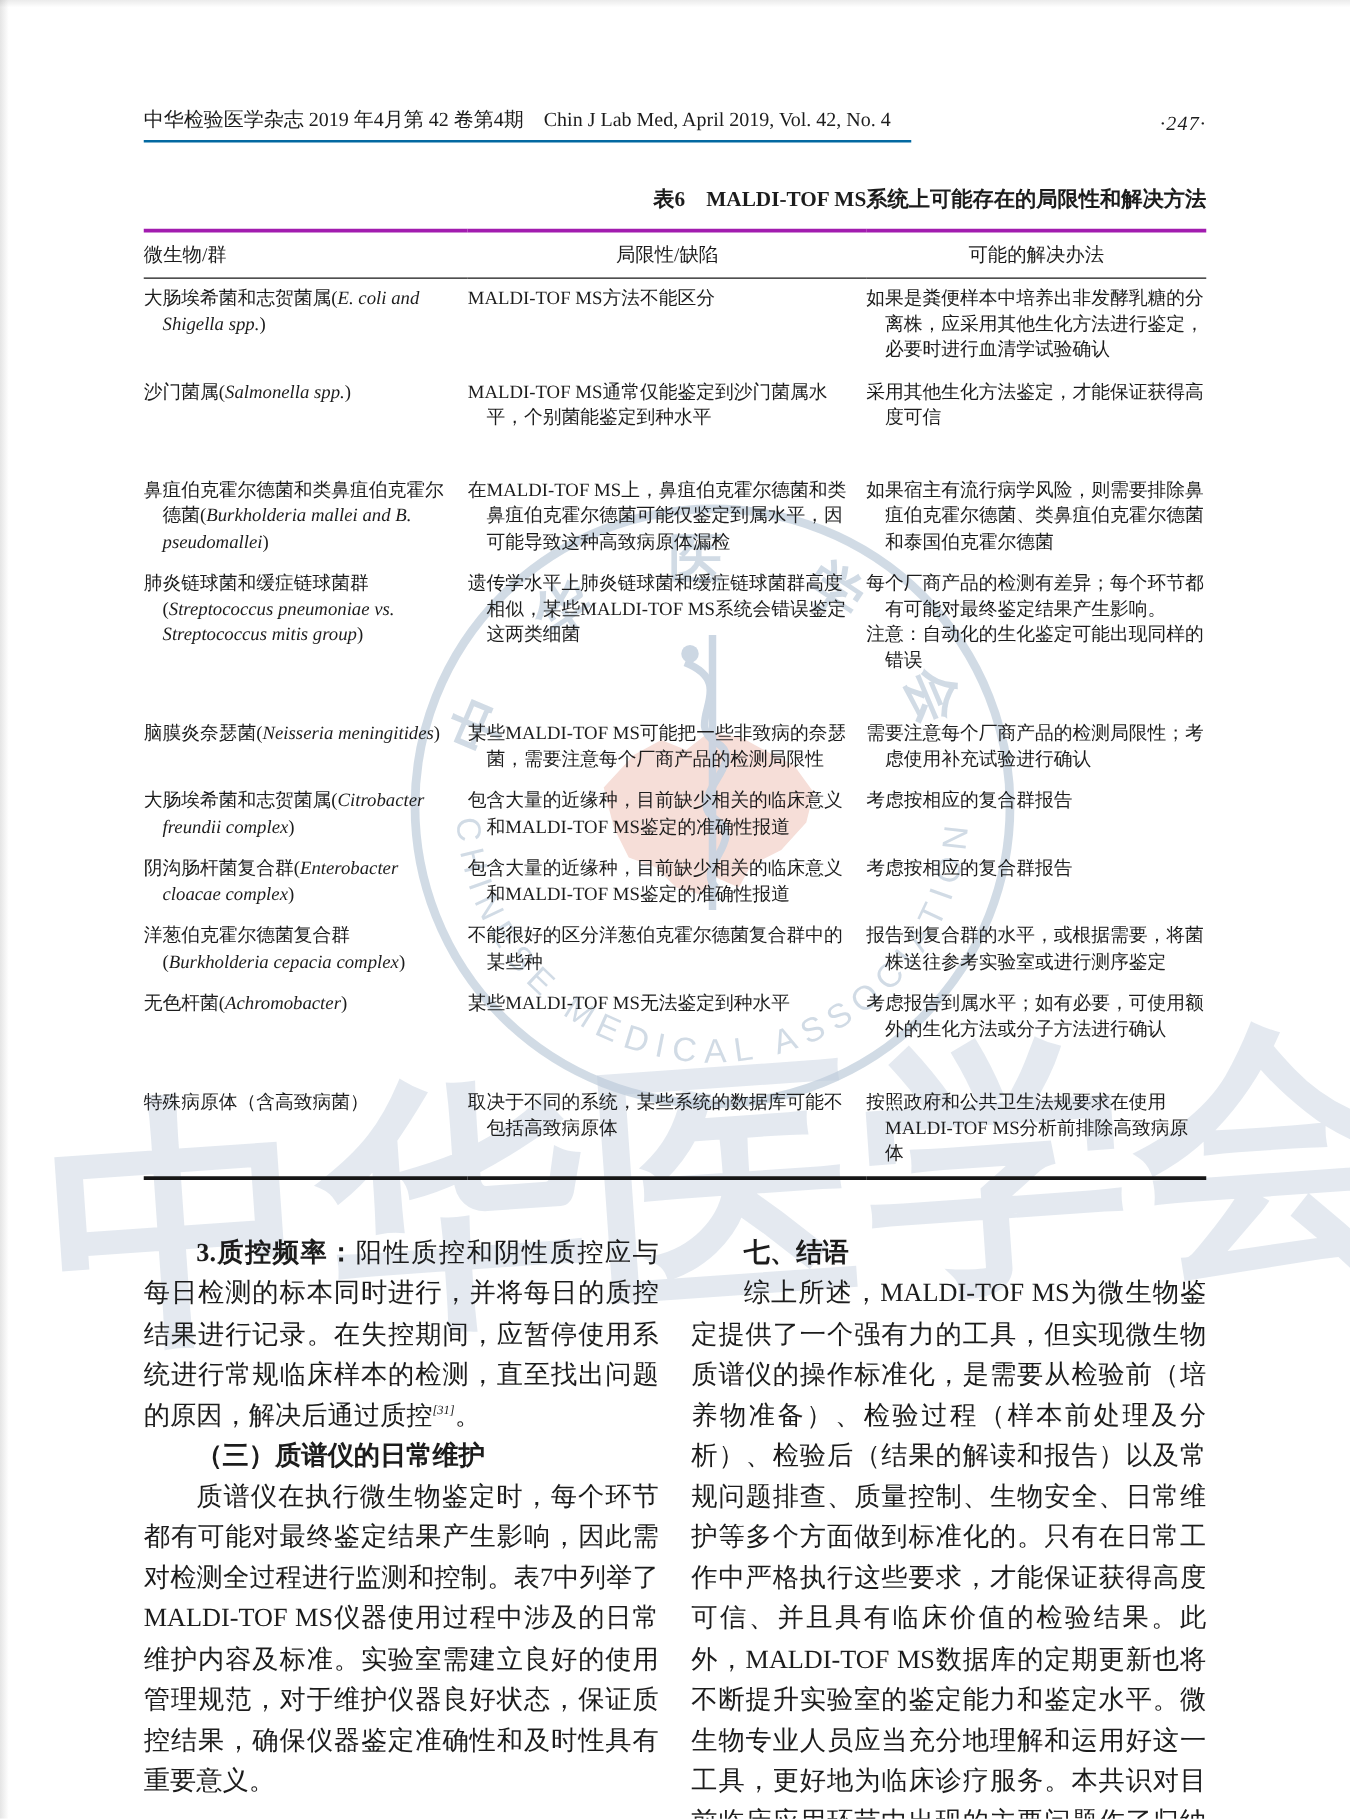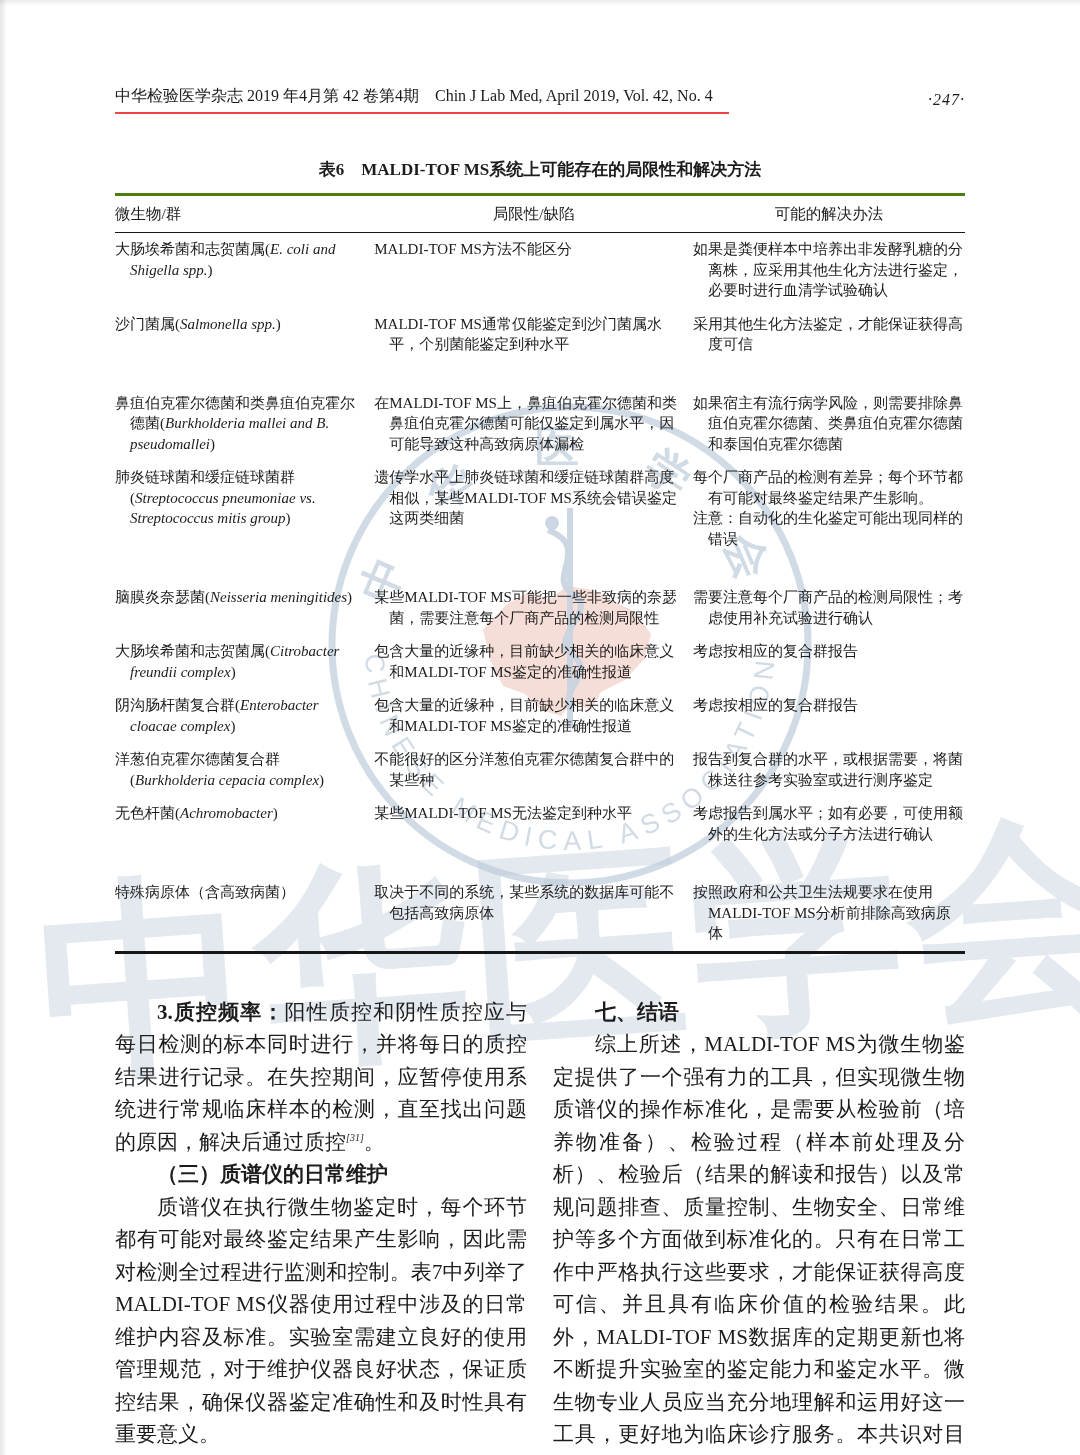--- a/index.html
+++ b/index.html
@@ -18,28 +18,28 @@
   .wm-script{
     position:absolute;left:38px;top:845px;z-index:0;
     font-size:212px;line-height:1;font-weight:bold;white-space:nowrap;
     color:#bfccdc;opacity:.42;transform:rotate(-4deg);letter-spacing:6px;
   }
 
   
   .content{position:relative;z-index:1;padding:86px 115px 0 115px;}
 
   .running-head{display:flex;justify-content:space-between;align-items:flex-end;font-size:16px;}
-  .rh-left{border-bottom:2px solid #ef4444;padding-bottom:5px;padding-right:16px;}
+  .rh-left{border-bottom:2px solid #0369a1;padding-bottom:5px;padding-right:16px;}
   .rh-right{padding-bottom:5px;letter-spacing:1px;font-style:italic;}
 
-  .table-title{text-align:center;font-weight:bold;font-size:17px;margin-top:44px;}
+  .table-title{text-align:right;font-weight:bold;font-size:17px;margin-top:34px;}
 
   table.data-table{
     width:100%;border-collapse:collapse;margin-top:12px;
-    border-top:3px solid #4d7c0f;border-bottom:3px solid #161616;
+    border-top:3px solid #a21caf;border-bottom:3px solid #161616;
     font-size:15px;
   }
   table.data-table thead th{
     font-weight:normal;font-size:15.5px;padding:8px 0 7px 0;
     border-bottom:1.5px solid #161616;
   }
   th.c1{text-align:left;width:30.5%;}
   th.c2{text-align:center;width:37.5%;}
   th.c3{text-align:center;width:32%;}
   tbody td{vertical-align:top;padding:6px 16px 7px 0;line-height:20.5px;}

